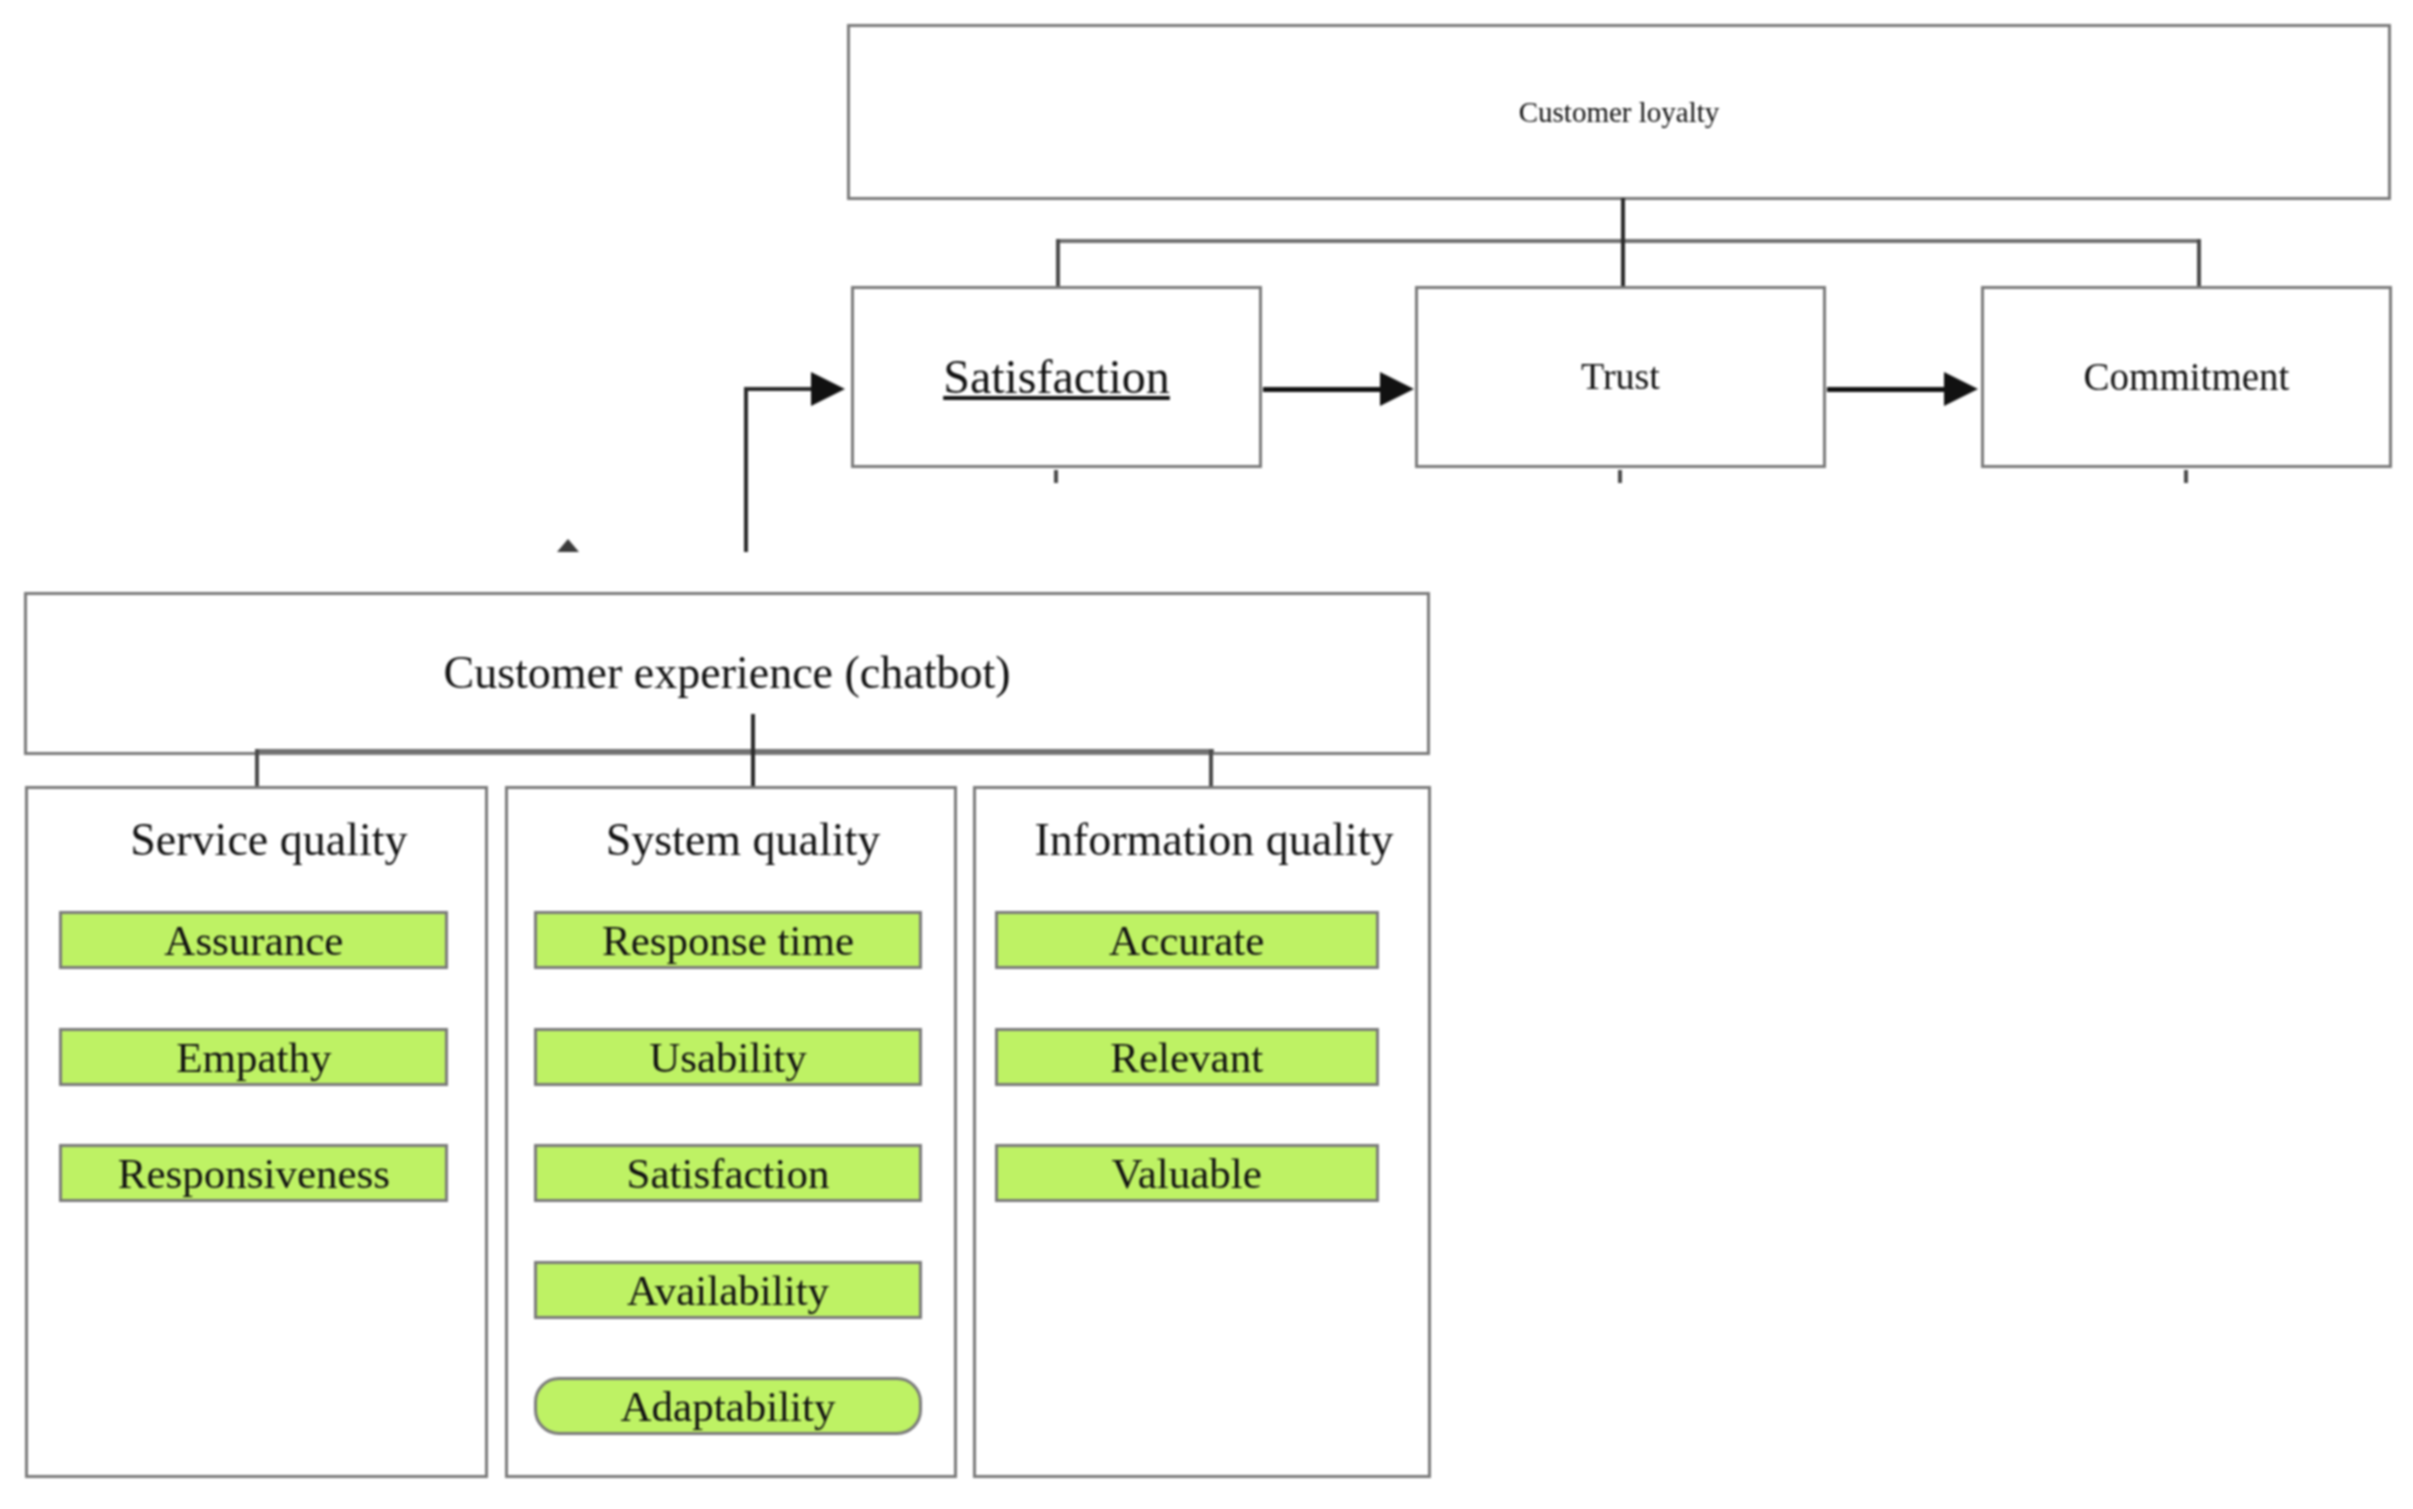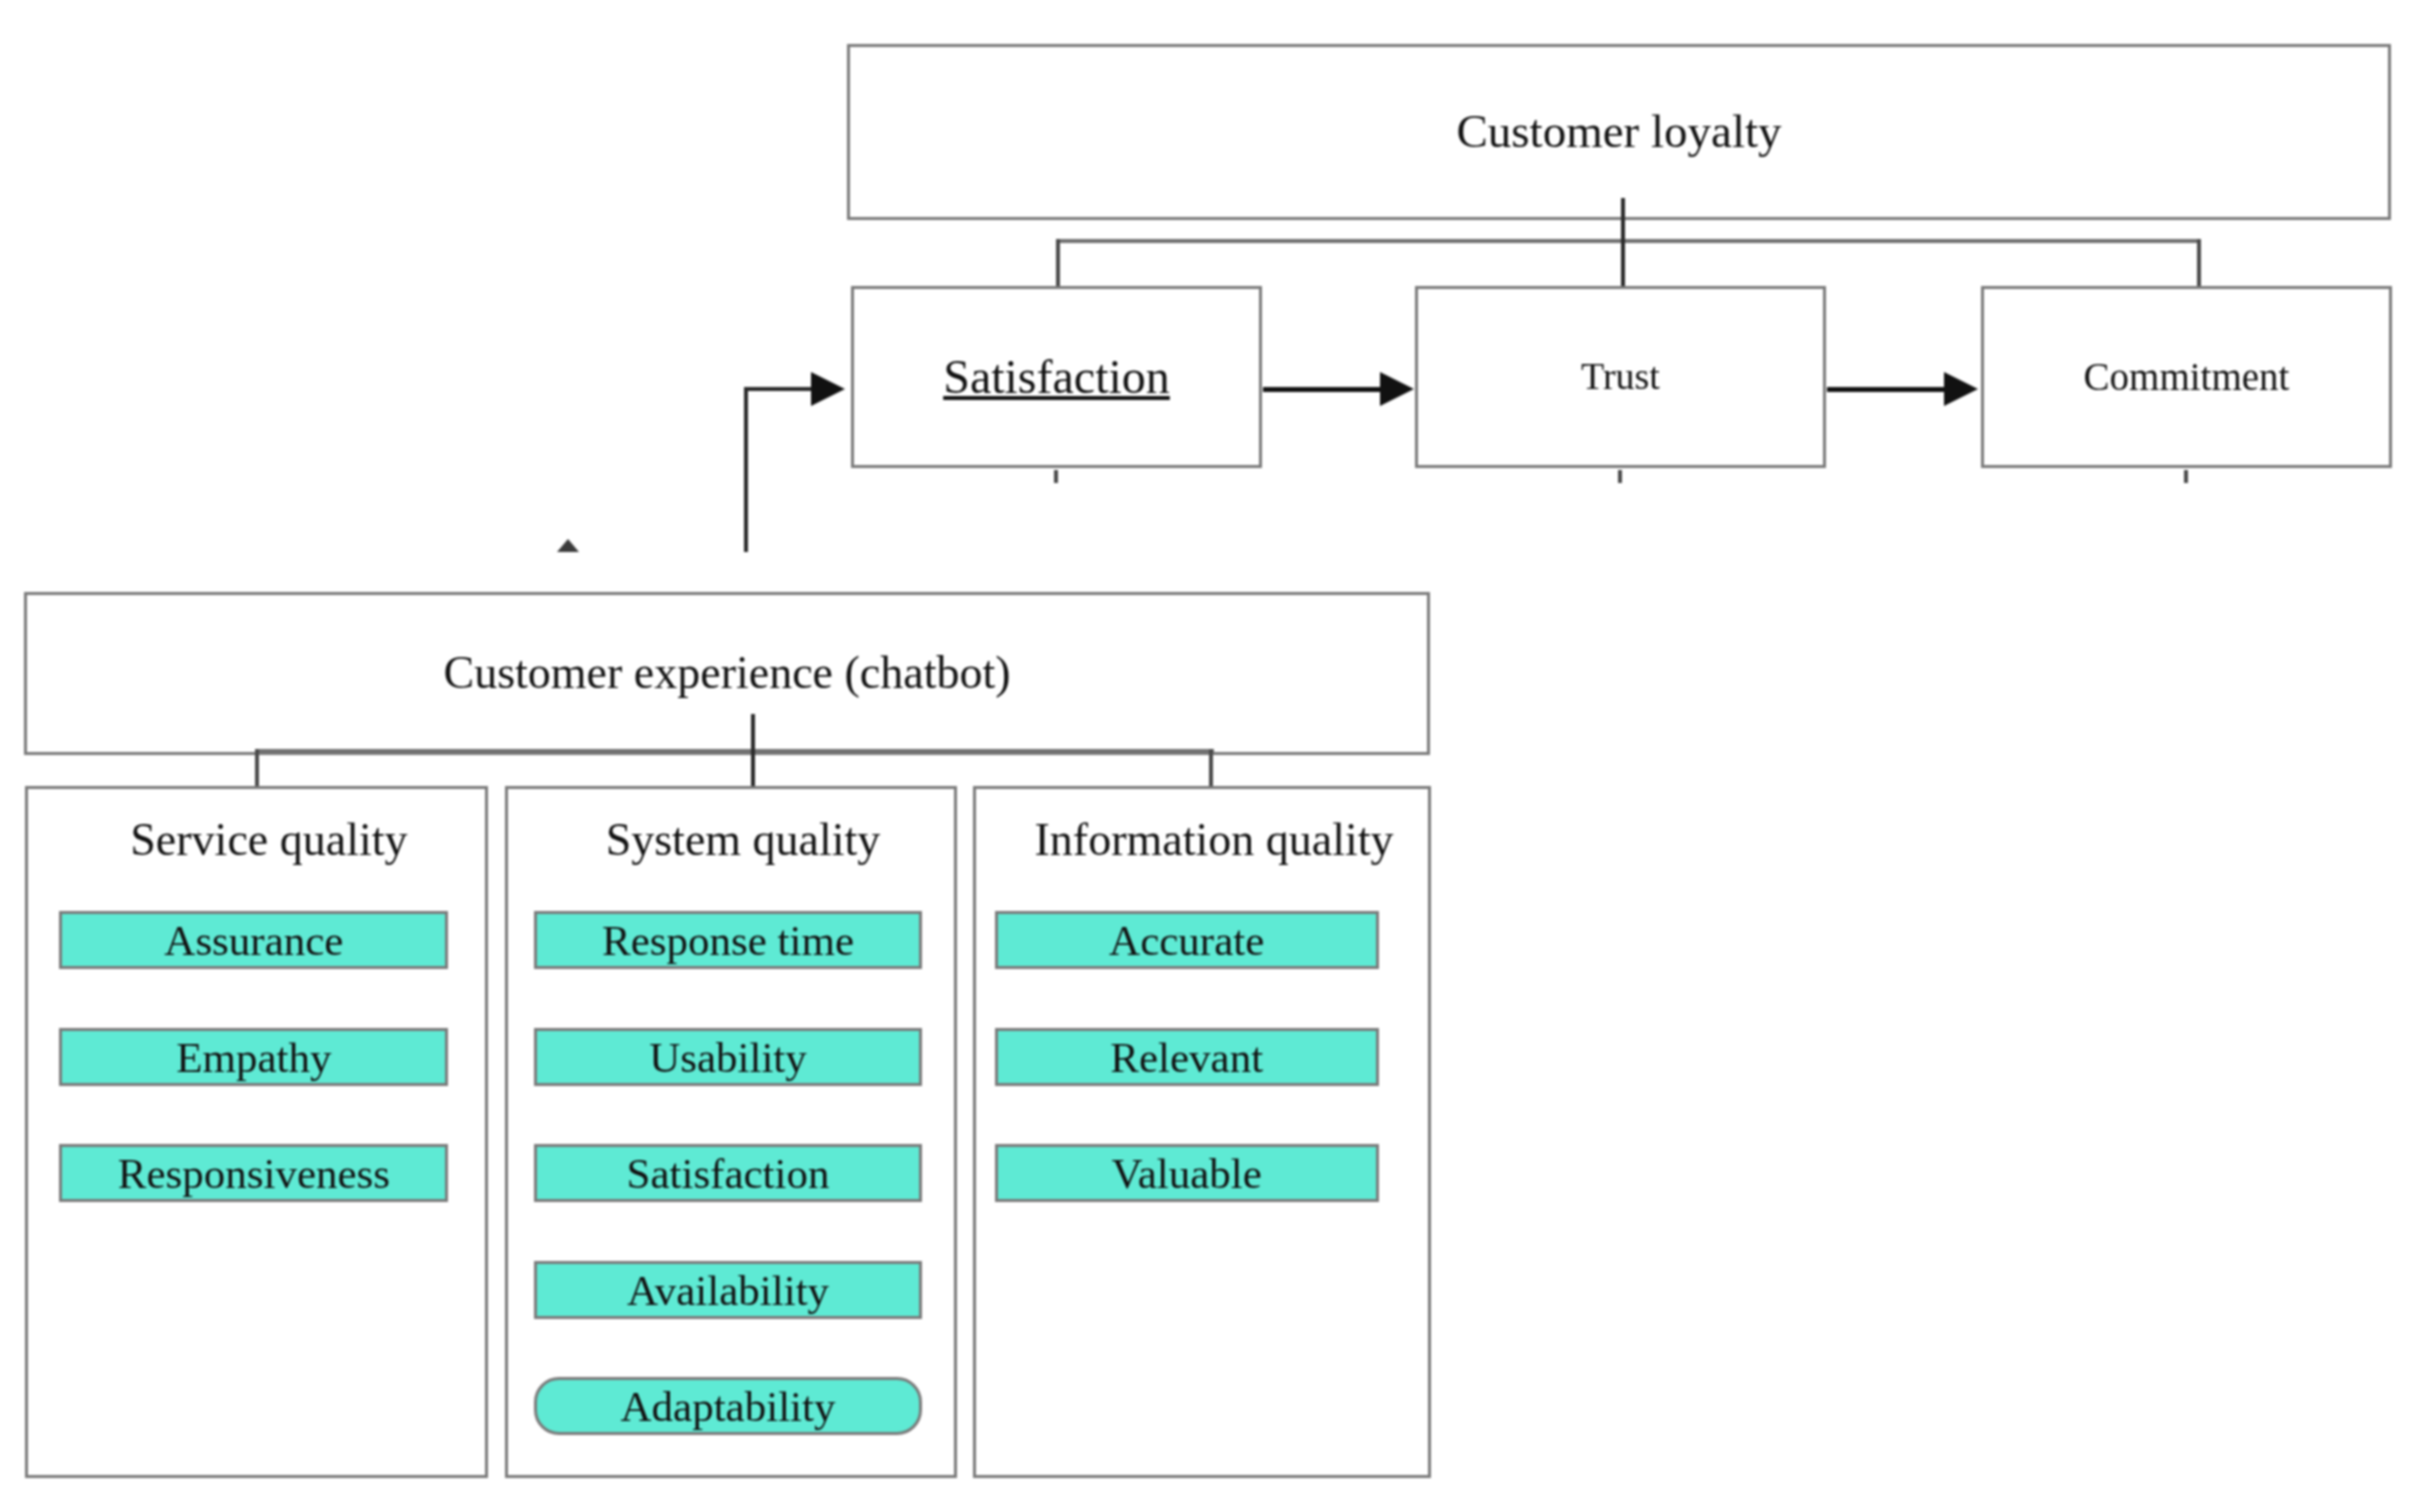--- a/index.html
+++ b/index.html
@@ -22,21 +22,21 @@
     position: absolute;
     background: #ffffff;
     border: 3.7px solid #7a7a7a;
     box-sizing: border-box;
     display: flex;
     align-items: center;
     justify-content: center;
     text-align: center;
     line-height: 1.05;
   }
-  #node-loyalty      { left: 847px; top: 24px;  width: 1544px; height: 176px; font-size: 47px; margin-top: 20px; }
+  #node-loyalty      { left: 847px; top: 24px;  width: 1544px; height: 176px; font-size: 29px; }
   #node-satisfaction { left: 851px; top: 286px; width: 411px;  height: 182px; font-size: 48px; text-decoration: underline; }
   #node-trust        { left: 1415px; top: 286px; width: 411px;  height: 182px; font-size: 38px; }
   #node-commitment   { left: 1981px; top: 286px; width: 411px;  height: 182px; font-size: 39px; }
   #node-ce           { left: 24px;   top: 552px; width: 1406px; height: 163px; font-size: 46px; margin-top: 40px; }
 
   .col {
     position: absolute;
     top: 786px;
     height: 692px;
     background: #ffffff;
@@ -50,21 +50,21 @@
     position: absolute;
     top: 28px; left: 0;
     width: 100%;
     text-align: center;
     font-size: 46px;
     line-height: 1;
     margin-left: 12px;
   }
   .item {
     position: absolute;
-    background: #5eead4;
+    background: #bef264;
     border: 3px solid #7a7a7a;
     box-sizing: border-box;
     display: flex;
     align-items: center;
     justify-content: center;
     text-align: center;
     font-size: 43px;
     line-height: 1;
     overflow: visible;
   }

